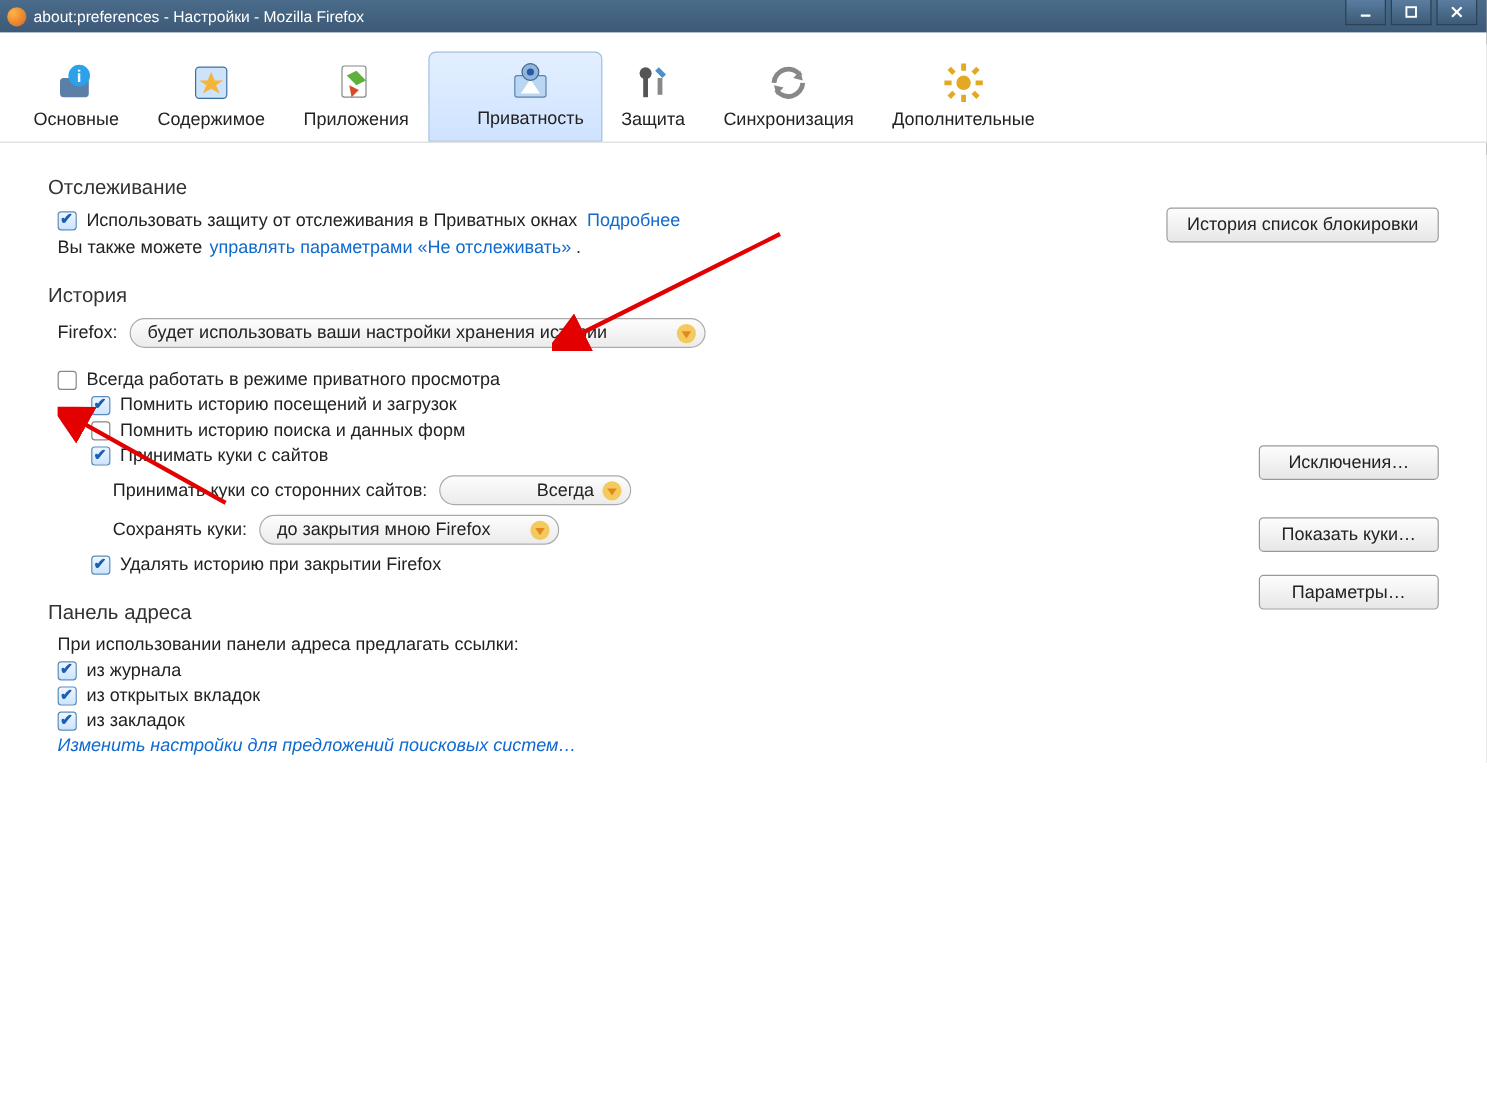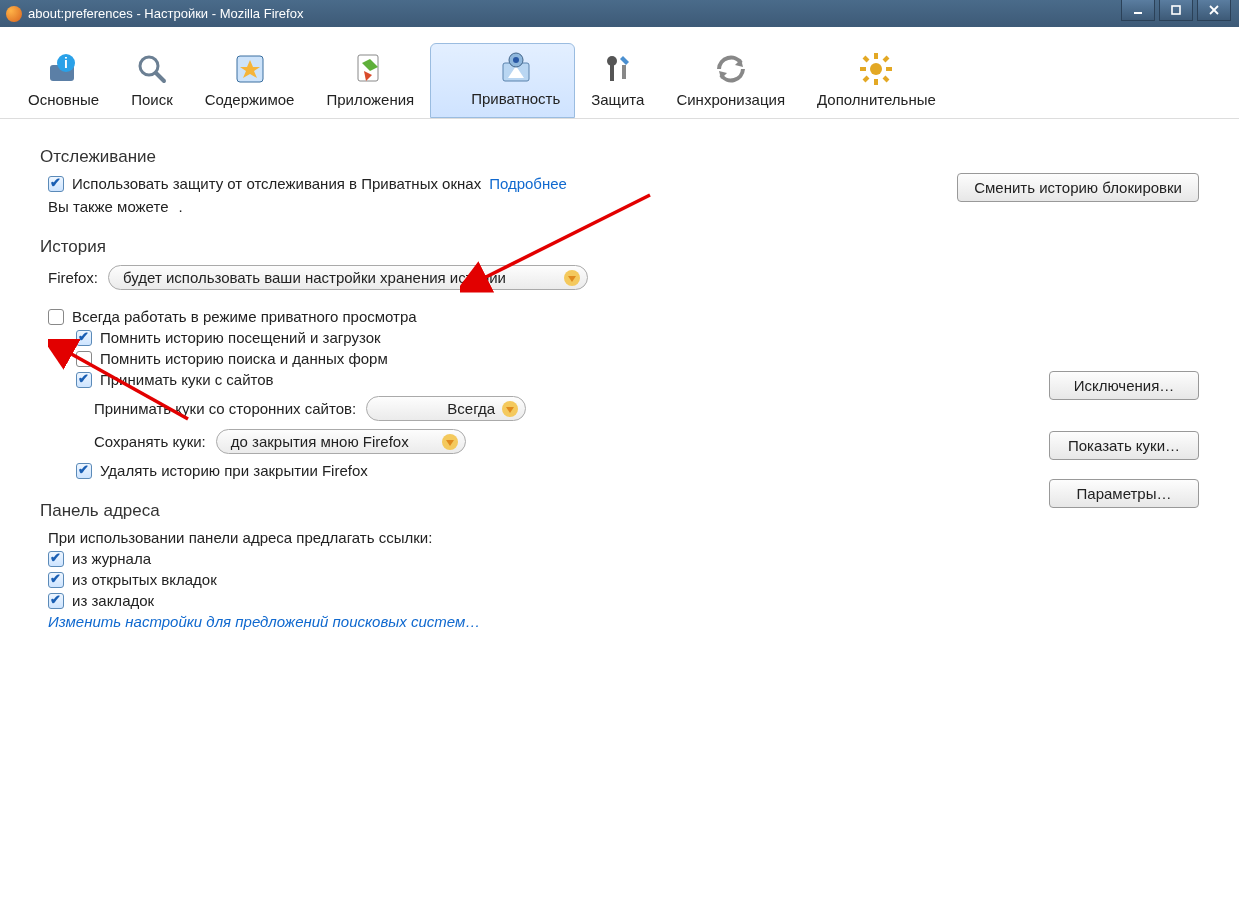--- a/index.html
+++ b/index.html
@@ -67,29 +67,20 @@
             <rect x="4" y="14" width="24" height="16" rx="3" fill="#5b7fa6"></rect>
             <circle cx="20" cy="12" r="9" fill="#2aa1e8"></circle>
             <text x="20" y="17" font-size="14" fill="#fff" text-anchor="middle" font-weight="bold">i</text>
           </svg>
       </div>
       <span>Основные</span>
     </div>
     <div class="tool-item">
       <div class="ticon">
         <svg width="36" height="36" viewBox="0 0 36 36">
-            <circle cx="15" cy="15" r="9" fill="none" stroke="#6b7f93" stroke-width="3"></circle>
-            <line x1="22" y1="22" x2="30" y2="30" stroke="#6b7f93" stroke-width="4" stroke-linecap="round"></line>
-          </svg>
-      </div>
-      <span>Поиск</span>
-    </div>
-    <div class="tool-item">
-      <div class="ticon">
-        <svg width="36" height="36" viewBox="0 0 36 36">
             <rect x="5" y="5" width="26" height="26" rx="3" fill="#cde3fa" stroke="#3a6fa0"></rect>
             <polygon points="18,9 21,16 28,16 22,20 25,27 18,23 11,27 14,20 8,16 15,16" fill="#f5b43a"></polygon>
           </svg>
       </div>
       <span>Содержимое</span>
     </div>
     <div class="tool-item">
       <div class="ticon">
         <svg width="36" height="36" viewBox="0 0 36 36">
             <rect x="6" y="4" width="20" height="26" rx="2" fill="#fff" stroke="#888"></rect>
@@ -158,25 +149,26 @@
     <div style="position:relative;">
       <div class="row indent1">
         <div class="cb checked"></div>
         <span><span>Использовать защиту от отслеживания в Приватных окнах</span></span>
         <span style="width:8px;"></span>
         <span class="link">Подробнее</span>
       </div>
       <div class="row indent1" style="margin-top:6px;">
         <span>Вы также можете</span>
         <span style="width:6px;"></span>
+        <span class="link">управлять параметрами «Не отслеживать»</span>
         <span style="width:4px;"></span>
         <span>.</span>
       </div>
       <div style="position:absolute; right:0; top:-2px;">
-        <button class="btn"><span>Сменить историю блокировки</span></button>
+        <button class="btn"><span>История список блокировки</span></button>
       </div>
     </div>
 
     <div class="spacer"></div>
 
     <div class="section-h">История</div>
     <div class="row indent1" style="margin-top:6px;">
       <span>Firefox:</span>
       <span style="width:10px;"></span>
       <div class="select" style="min-width:480px;">

